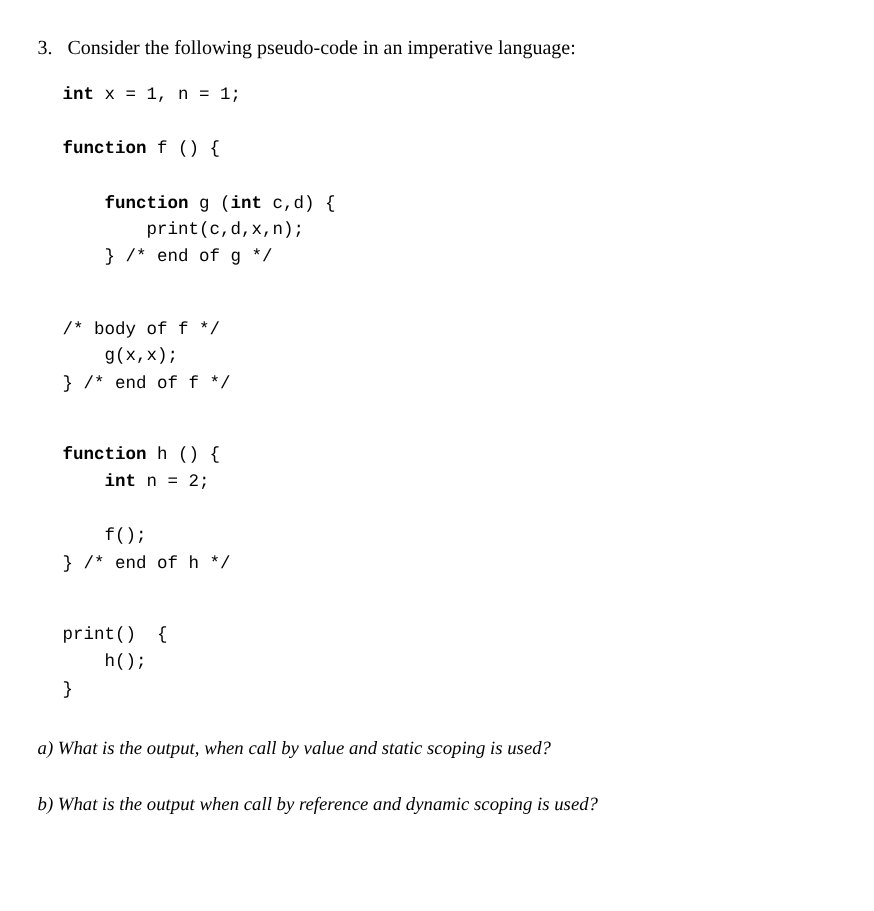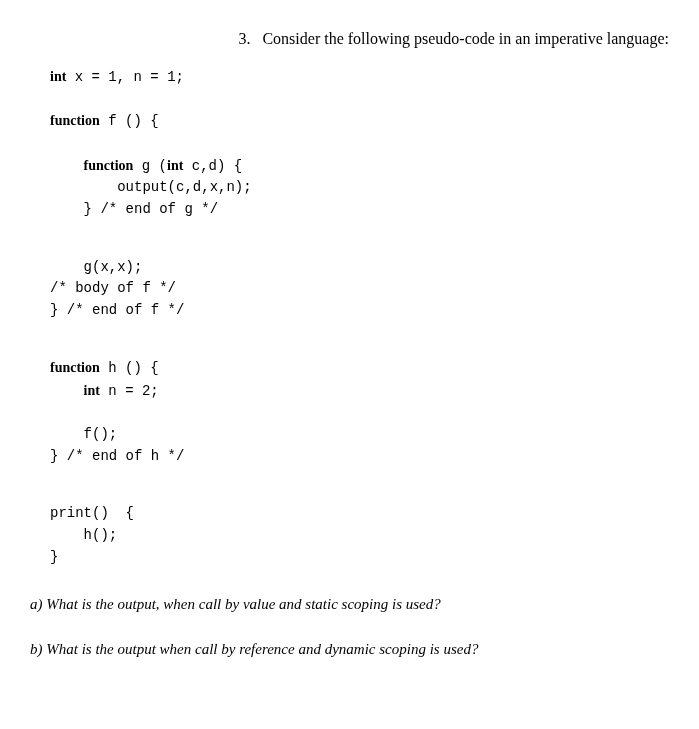--- a/index.html
+++ b/index.html
@@ -19,21 +19,20 @@
     }
 
     .question-container {
       padding: 10px 0;
     }
 
     .question-header {
       font-size: 16px;
       margin-bottom: 18px;
       font-family: serif;
-      text-align: right;
     }
 
     .code-block {
       font-family: 'Courier New', Courier, monospace;
       font-size: 14px;
       line-height: 1.55;
       margin: 10px 0 10px 20px;
     }
 
     .code-line {
@@ -46,45 +45,45 @@
 
     .question-part {
       font-family: serif;
       font-size: 15px;
       margin-top: 28px;
       font-style: italic;
     }
 
     .bold-keyword {
       font-weight: bold;
-      font-family: Liberation Serif, serif;
+      font-family: Liberation Mono, monospace;
     }
   </style>
 </head>
 <body>
 
 <div class="question-container">
 
   <div class="question-header">
     <span>3.</span>
     &nbsp;
     <span>Consider the following pseudo-code in an imperative language:</span>
   </div>
 
   <div class="code-block">
     <div class="code-line"><span class="bold-keyword">int</span> x = 1, n = 1;</div>
     <div class="code-line">&nbsp;</div>
     <div class="code-line"><span class="bold-keyword">function</span> f () {</div>
     <div class="code-line">&nbsp;</div>
     <div class="code-line">    <span class="bold-keyword">function</span> g (<span class="bold-keyword">int</span> c,d) {</div>
-    <div class="code-line">        output(c,d,x,n);</div>
+    <div class="code-line">        print(c,d,x,n);</div>
     <div class="code-line">    } /* end of g */</div>
     <div class="code-line section-gap">&nbsp;</div>
+    <div class="code-line">/* body of f */</div>
     <div class="code-line">    g(x,x);</div>
-    <div class="code-line">/* body of f */</div>
     <div class="code-line">} /* end of f */</div>
     <div class="code-line section-gap">&nbsp;</div>
     <div class="code-line"><span class="bold-keyword">function</span> h () {</div>
     <div class="code-line">    <span class="bold-keyword">int</span> n = 2;</div>
     <div class="code-line">&nbsp;</div>
     <div class="code-line">    f();</div>
     <div class="code-line">} /* end of h */</div>
     <div class="code-line section-gap">&nbsp;</div>
     <div class="code-line">print()  {</div>
     <div class="code-line">    h();</div>

